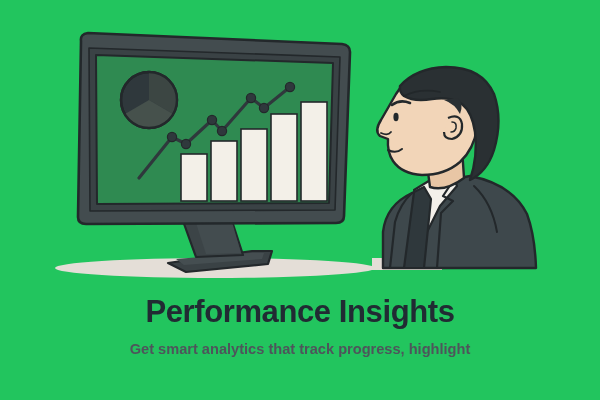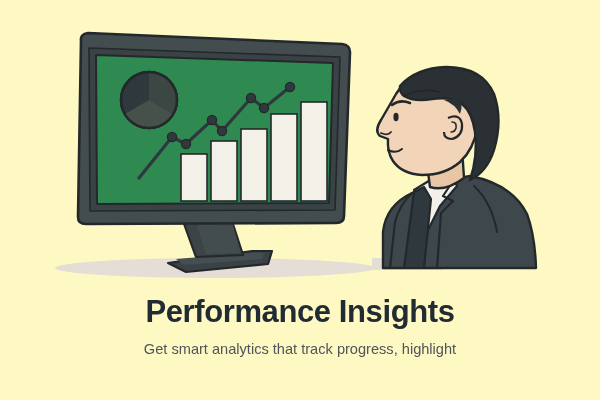--- a/index.html
+++ b/index.html
@@ -11,21 +11,21 @@
     width: 600px;
     height: 400px;
     overflow: hidden;
     background: #f5f1ec;
     font-family: "Liberation Sans", sans-serif;
   }
   #stage {
     position: relative;
     width: 600px;
     height: 400px;
-    background: #fef9c3;
+    background: #22c55e;
   }
   #illustration {
     position: absolute;
     left: 0;
     top: 0;
     width: 600px;
     height: 400px;
   }
   .caption-block {
     position: absolute;
@@ -41,21 +41,21 @@
     font-weight: bold;
     letter-spacing: -0.4px;
     color: #212b33;
     line-height: 36px;
   }
   .subcopy {
     margin: 8px auto 0 auto;
     width: 400px;
     font-family: "Liberation Sans", sans-serif;
     font-size: 14.6px;
-    font-weight: normal;
+    font-weight: bold;
     color: #4e555b;
     line-height: 22px;
   }
 </style>
 </head>
 <body>
 
 <div id="stage">
 
   <svg id="illustration" viewBox="0 0 600 400" aria-hidden="true">

